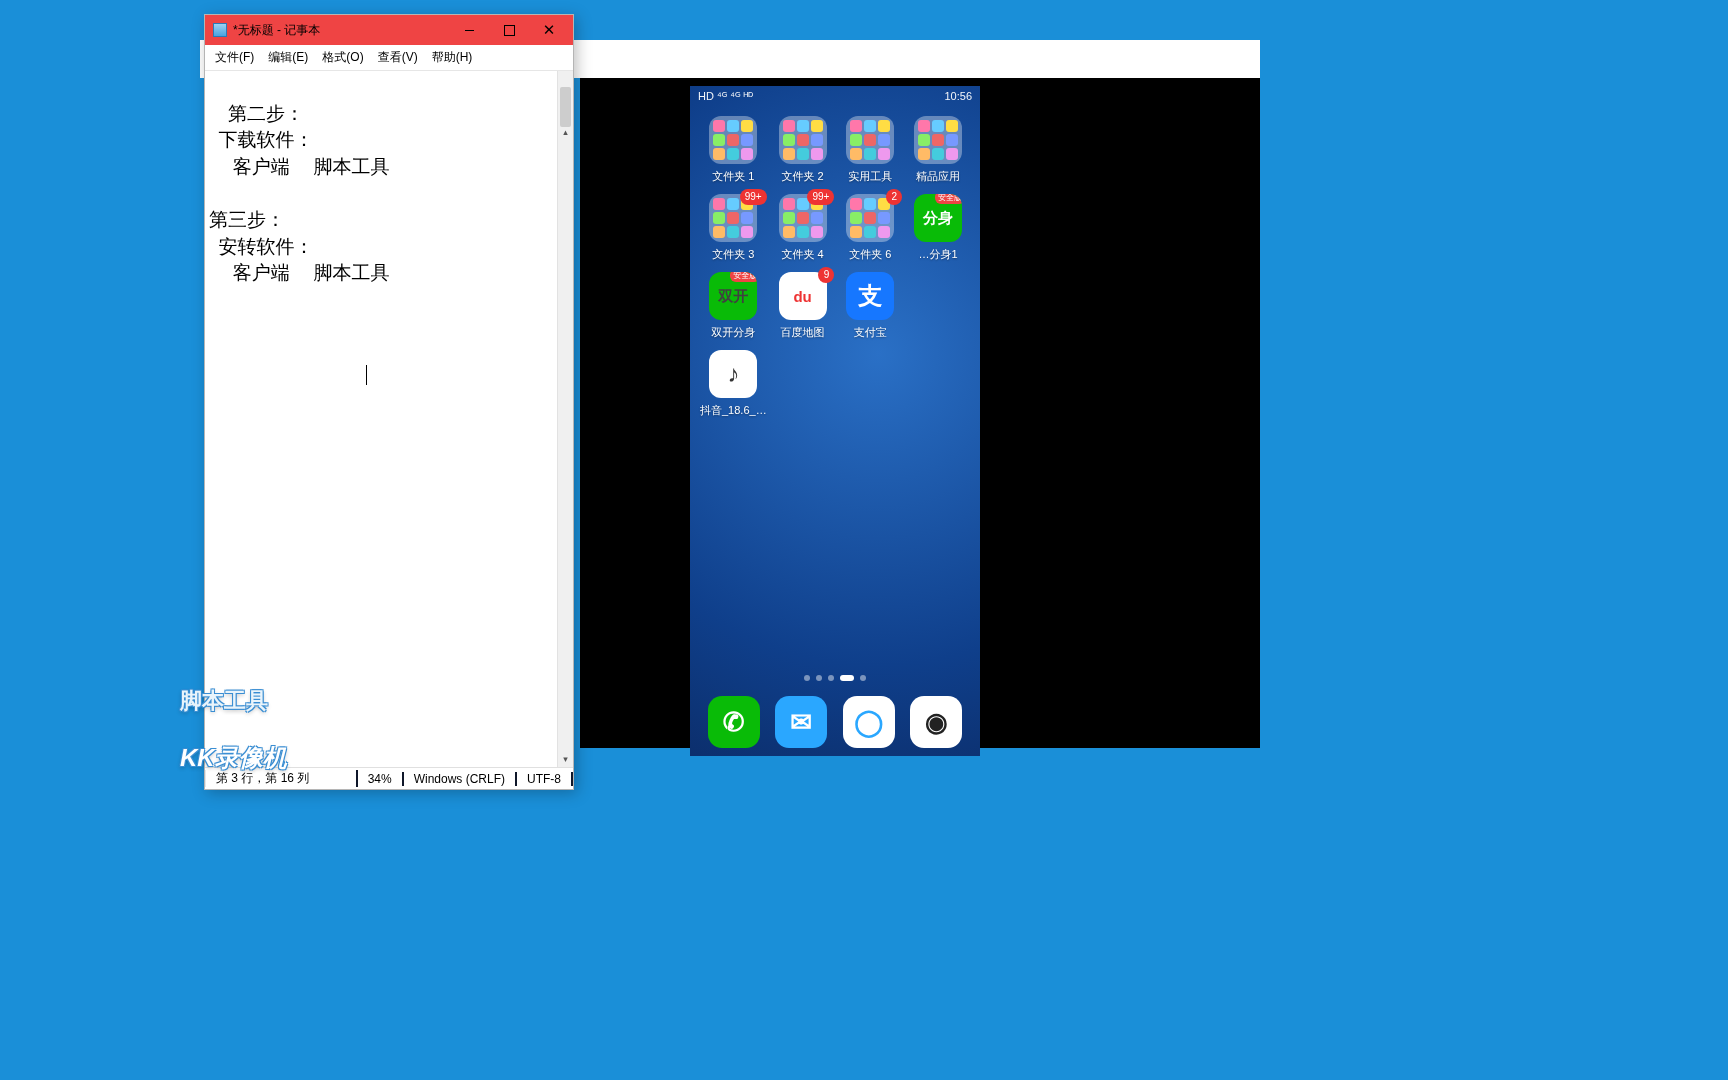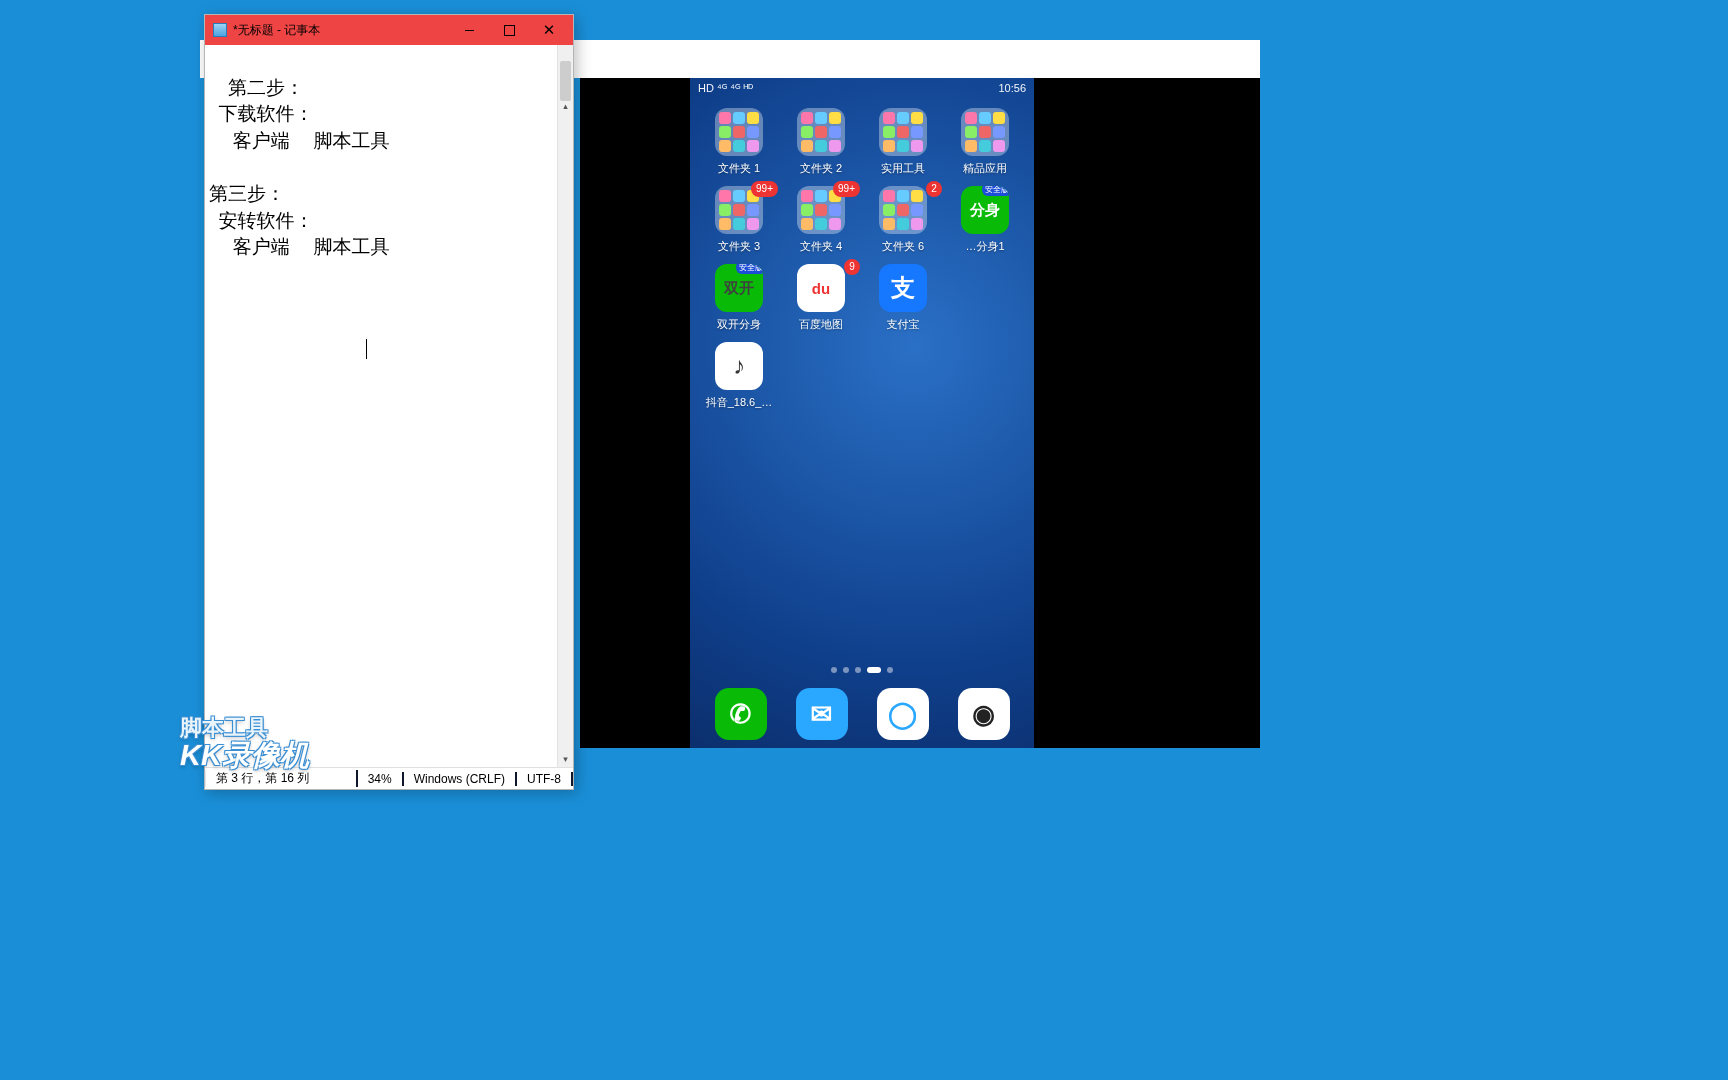--- a/index.html
+++ b/index.html
@@ -23,22 +23,22 @@
   .mirror-panel {
     position: absolute;
     top: 78px; left: 580px;
     width: 680px; height: 670px;
     background: #000;
   }
 
   
   .phone {
     position: absolute;
-    top: 0; left: 110px;
-    width: 344px; height: 100%;
+    top: 8px; left: 110px;
+    width: 290px; height: 100%;
     background: radial-gradient(circle at 65% 40%, #2a70c6 0%, #0f3f8b 70%, #0c2f6d 100%);
     color: #fff;
     overflow: hidden;
   }
   .phone-status {
     display:flex; justify-content:space-between;
     font-size:11px; padding:4px 8px 2px;
   }
   .phone-status span { opacity:.95; }
   .phone-grid {
@@ -91,21 +91,21 @@
   .ico.green{background:#09bb07;}
   .ico.blue{background:#1677ff;}
   .ico.white{background:#fff;}
   .ico .glyph{
     position:absolute; inset:0;
     display:flex; align-items:center; justify-content:center;
     font-size:22px; font-weight:bold;
   }
   .ico .sub {
     position:absolute; top:-3px; right:-3px;
-    background:#1d4ed8; color:#fff;
+    background:#ef4444; color:#fff;
     font-size:8px; padding:1px 3px; border-radius:6px;
   }
 
   .page-dots{
     position:absolute; bottom:75px; left:0; right:0;
     display:flex; justify-content:center; gap:6px;
   }
   .page-dots span{
     width:6px;height:6px;border-radius:3px;
     background:rgba(255,255,255,.45);
@@ -199,21 +199,21 @@
   
   .watermark{
     position:absolute;
     left:180px; bottom:310px;
     color:#fff;
     font-weight:bold;
     text-shadow: -1px -1px 0 #3a8ed3, 1px -1px 0 #3a8ed3, -1px 1px 0 #3a8ed3, 1px 1px 0 #3a8ed3, 0 2px 4px rgba(0,0,0,.3);
     line-height:1.05;
   }
   .watermark .l1{font-size:22px;color:#e9f4fb;}
-  .watermark .l2{font-size:29px;font-style:italic;}
+  .watermark .l2{font-size:24px;font-style:italic;margin-top:33px;}
 </style>
 </head>
 <body>
 
 <div class="top-strip"></div>
 
 <div class="mirror-panel">
   <div class="phone">
     <div class="phone-status">
       <span>HD ⁴ᴳ ⁴ᴳ ᴴᴰ</span>
@@ -384,20 +384,27 @@
 </div>
 
 <div class="notepad">
   <div class="np-title">
     <div class="np-ico"></div>
     <div class="t">*无标题 - 记事本</div>
     <div class="winbtn min"></div>
     <div class="winbtn max"></div>
     <div class="winbtn close">✕</div>
   </div>
+  <div class="np-menu" id="np-menu">
+      <span>文件(F)</span>
+      <span>编辑(E)</span>
+      <span>格式(O)</span>
+      <span>查看(V)</span>
+      <span>帮助(H)</span>
+    </div>
   <div class="np-body">
     <span id="np-content">第二步：
   下载软件：
      客户端     脚本工具
 
 第三步：
   安转软件：
      客户端     脚本工具</span>
     <div class="np-scroll">
       <div class="up">▴</div>

